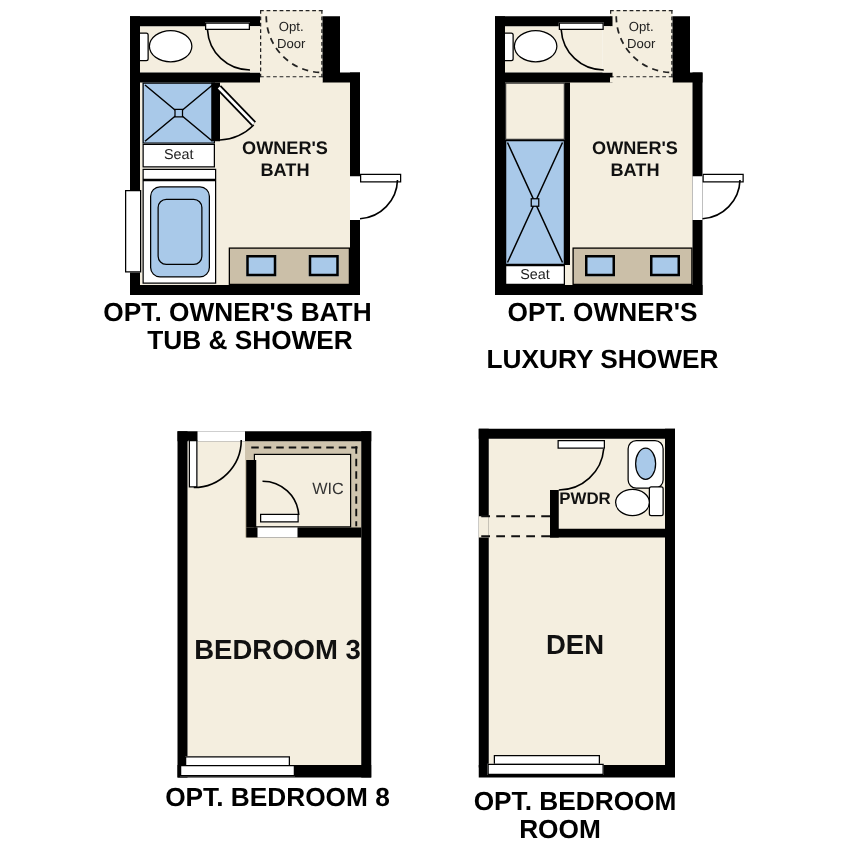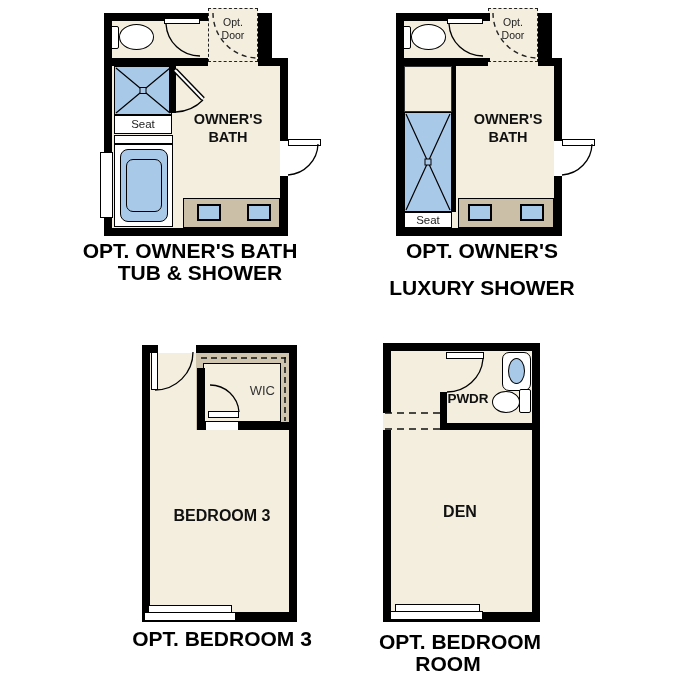--- a/index.html
+++ b/index.html
@@ -11,21 +11,21 @@
   .floor{position:absolute;background:#f4eedf;}
   .tan{position:absolute;background:#cbbfa8;border:1.5px solid #000;}
   .wictan{position:absolute;background:#cfc4ae;}
   .blue{position:absolute;background:#a9c9e9;border:1.5px solid #000;}
   .wf{position:absolute;background:#fff;border:1.5px solid #000;}
   .gapw{position:absolute;background:#fff;}
   .gapc{position:absolute;background:#f4eedf;}
   .lbl{position:absolute;color:#111;text-align:center;line-height:1.05;}
   .caption{position:absolute;color:#000;font-weight:bold;font-size:21px;text-align:center;letter-spacing:0px;}
   .roomlbl{font-weight:bold;font-size:14.5px;}
-  .biglbl{font-weight:bold;font-size:16px;}
+  .biglbl{font-weight:bold;font-size:22px;}
   .smlbl{font-size:11.5px;color:#222;}
   .optlbl{font-size:10.5px;color:#222;}
   .dashedbox{position:absolute;background:#f4eedf;border:1.5px dashed #222;}
   svg.overlay{position:absolute;left:0;top:0;z-index:40;pointer-events:none;}
   .z1{z-index:1}.z2{z-index:5}.z3{z-index:10}.z4{z-index:20}.z6{z-index:50}
 </style>
 </head>
 <body>
 
 <div id="canvas">
@@ -129,21 +129,21 @@
     <div class="gapw z4" style="left:158px;top:345px;width:38px;height:8px;"></div>
     <div class="gapw z4" style="left:206px;top:422px;width:32px;height:8px;"></div>
 
     <div class="wf z4" style="left:151px;top:352px;width:7px;height:38px;"></div>
     <div class="wf z4" style="left:208px;top:411px;width:31px;height:7px;"></div>
     <div class="wf z4" style="left:148px;top:605px;width:84px;height:8px;"></div>
     <div class="wf z4" style="left:144px;top:612px;width:92px;height:9px;"></div>
 
     <div class="lbl z6" style="left:225px;top:384px;width:50px;font-size:13px;color:#333;text-align:right;">WIC</div>
     <div class="lbl biglbl z6" style="left:152px;top:508px;width:140px;">BEDROOM 3</div>
-    <div class="caption" style="left:122px;top:627px;width:200px;">OPT. BEDROOM 3</div>
+    <div class="caption" style="left:122px;top:627px;width:200px;">OPT. BEDROOM 8</div>
   </div>
 
   <div>
     <div class="floor z1" style="left:391px;top:351px;width:141px;height:263px;"></div>
 
     <div class="abs z2" style="left:502px;top:352px;width:29px;height:39px;background:#fff;border:1.5px solid #000;border-radius:7px;"></div>
     <div class="abs z2" style="left:508px;top:358px;width:17px;height:26px;background:#a9c9e9;border:1.2px solid #000;border-radius:50%;"></div>
     <div class="wf z2" style="left:519px;top:389px;width:12px;height:24px;border-radius:2px;"></div>
     <div class="wf z2" style="left:492px;top:391px;width:28px;height:22px;border-radius:50%;"></div>
 

